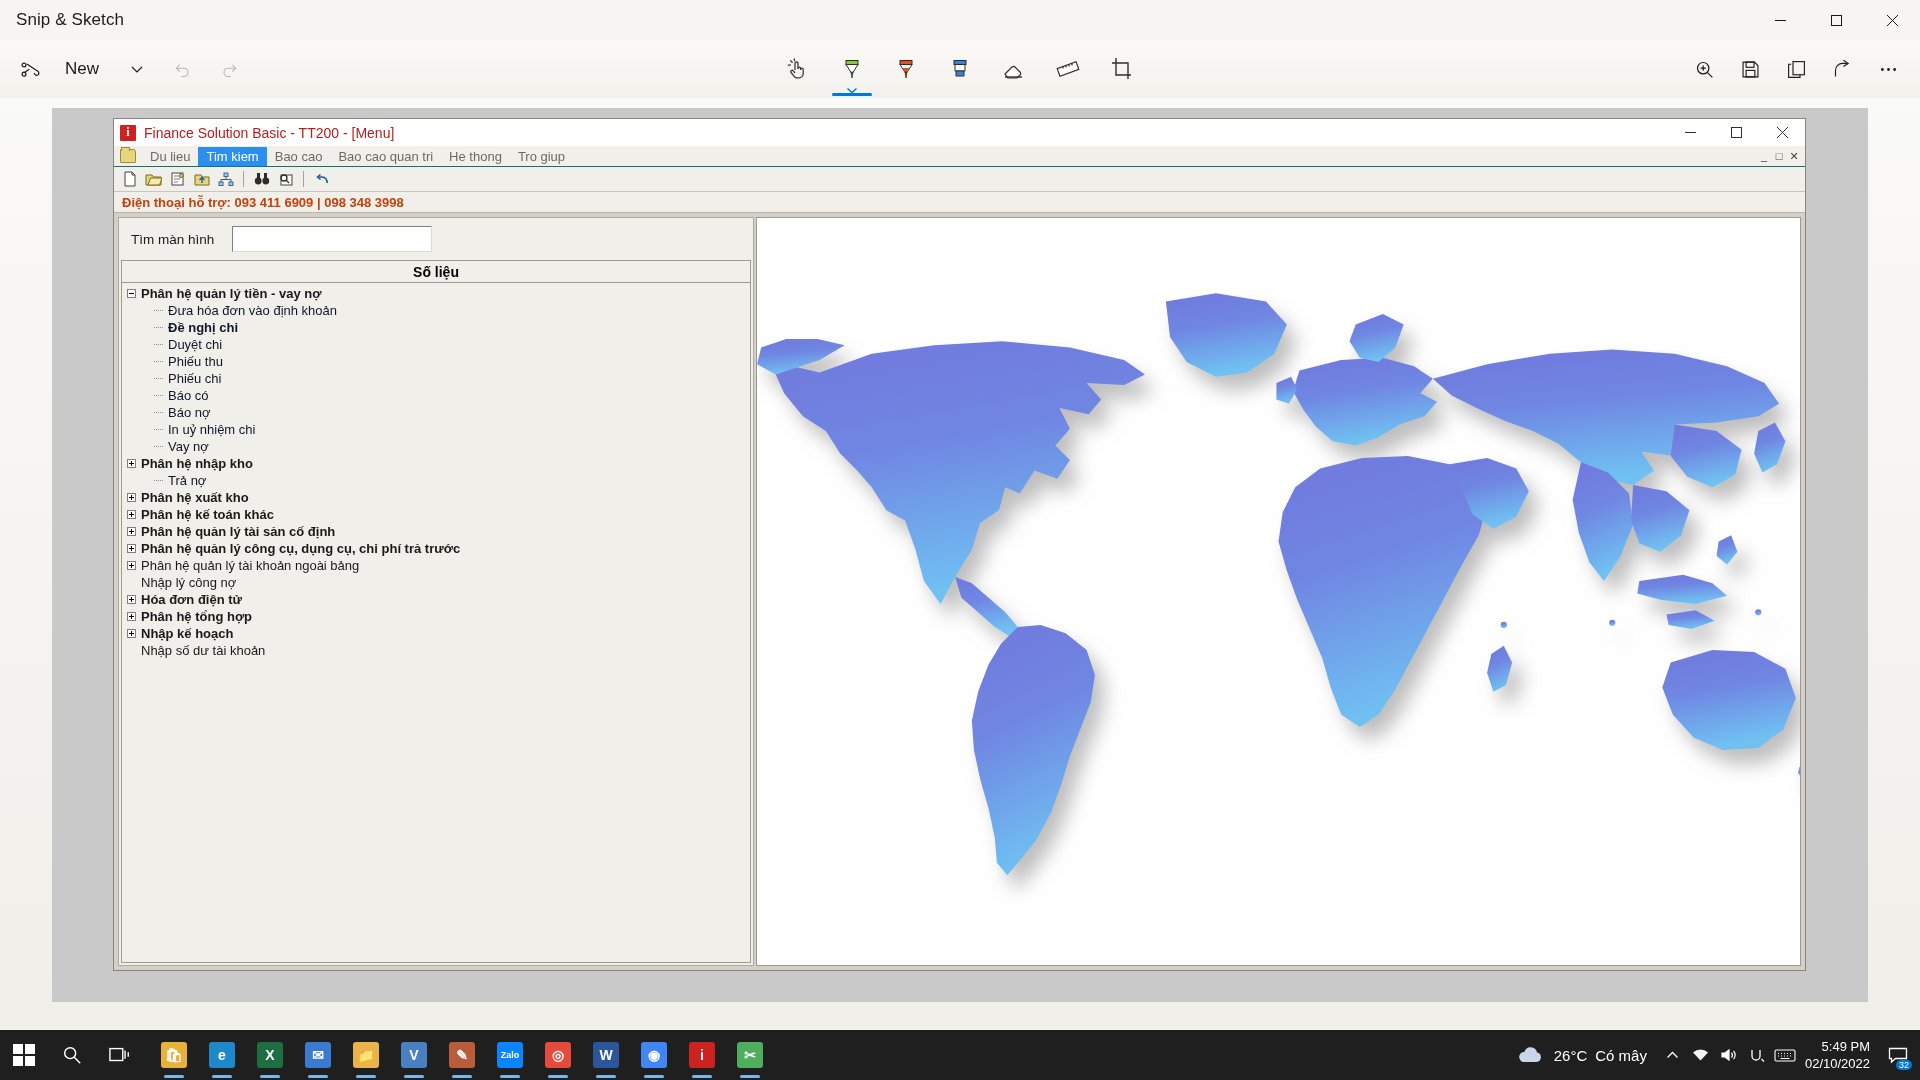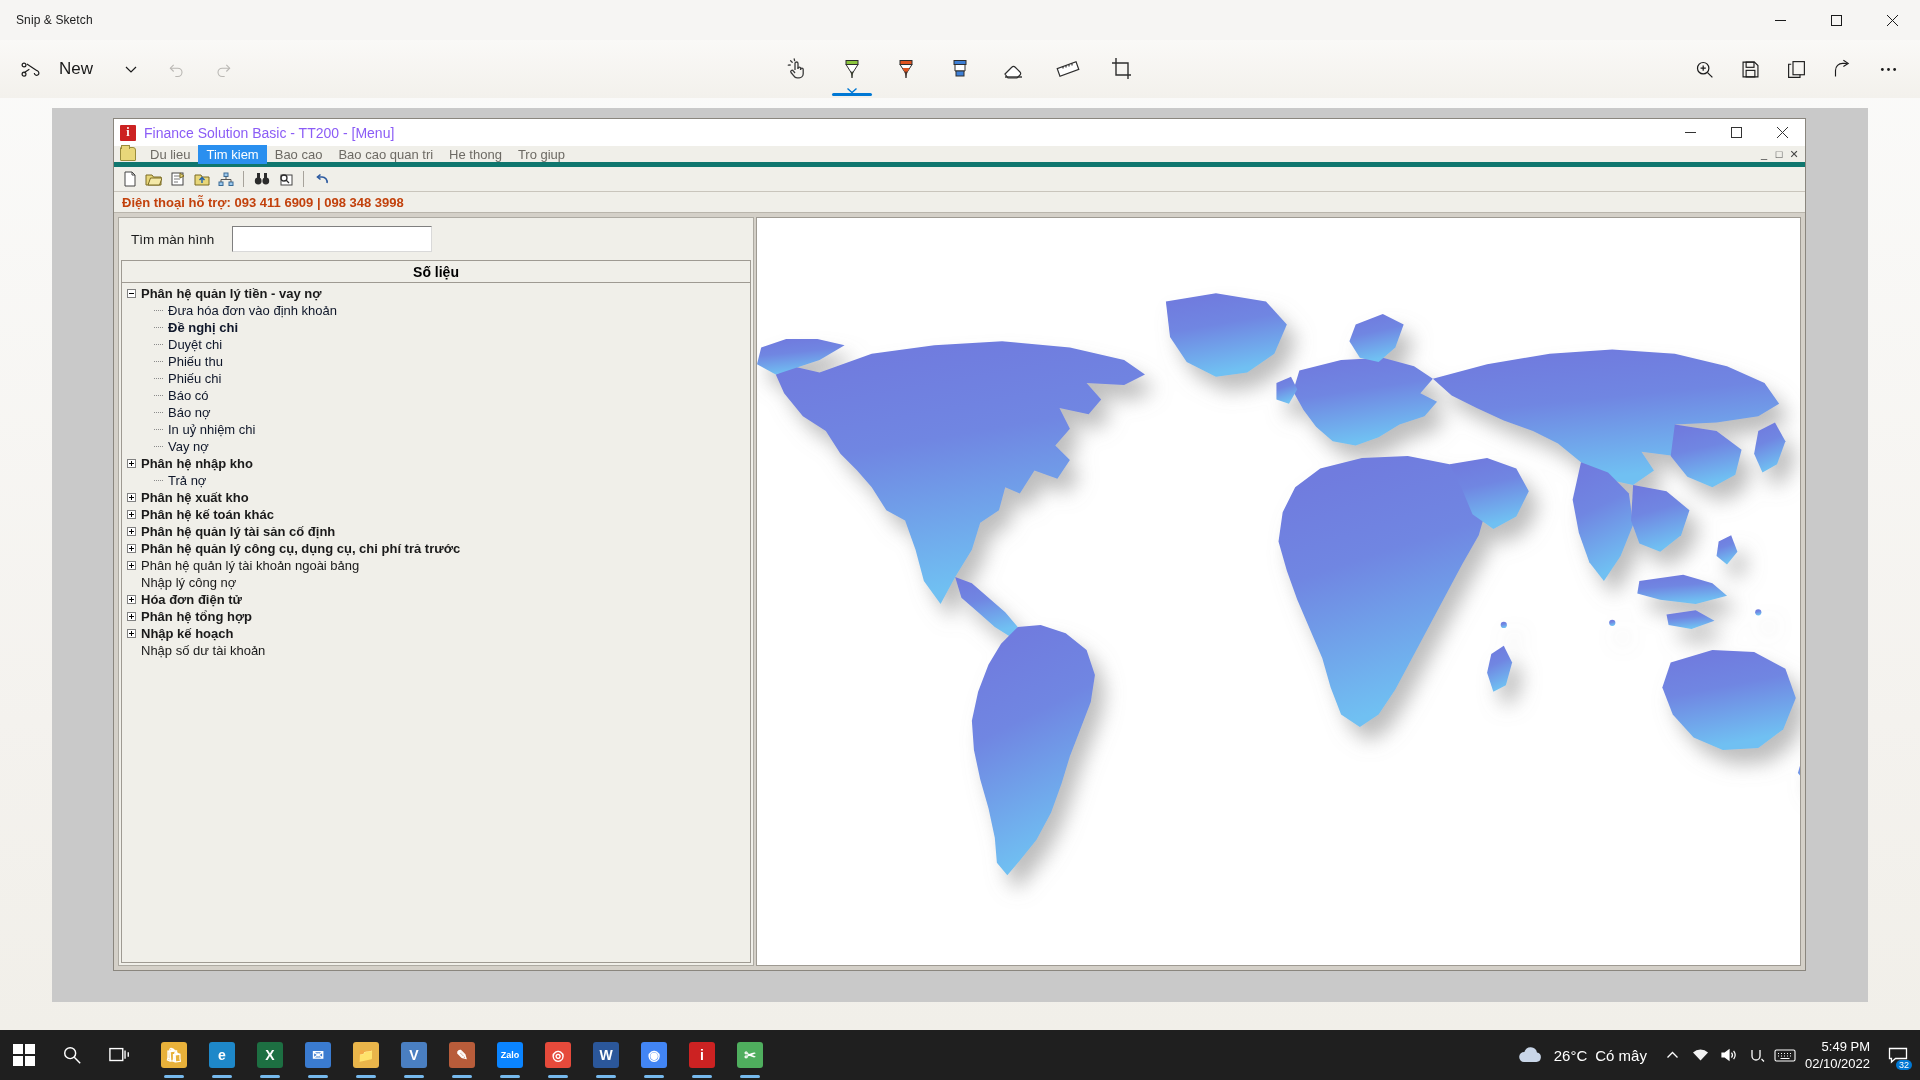--- a/index.html
+++ b/index.html
@@ -14,40 +14,40 @@
   #snip-window {
     position: absolute; left: 0; top: 0; width: 1920px; height: 1030px;
     background: linear-gradient(180deg,#fbfbfa 0%, #f4f2ee 70%, #f1efe9 100%);
     display: flex; flex-direction: column;
   }
   #snip-titlebar {
     height: 40px; display: flex; align-items: center;
     background: #f6f5f3; position: relative; flex: none;
   }
   #snip-title {
-    font-size: 12px; color: #1b1b1b; margin-left: 16px; letter-spacing: .1px;
+    font-size: 17px; color: #1b1b1b; margin-left: 16px; letter-spacing: .1px;
   }
   .caption-group { position: absolute; right: 0; top: 0; height: 40px; display: flex; }
   .caption-btn {
     width: 56px; height: 40px; display: flex; align-items: center; justify-content: center;
     color: #1a1a1a;
   }
 
   
   #snip-toolbar {
     height: 58px; display: flex; align-items: center; position: relative; flex:none;
     background: linear-gradient(180deg,#faf9f7 0%, #f3f1ec 100%);
   }
   #tb-left { display: flex; align-items: center; margin-left: 10px; gap: 2px; }
   .tb-btn {
     height: 44px; min-width: 44px; display: flex; align-items: center; justify-content: center;
     border-radius: 4px; color: #1b1b1b; padding: 0 6px;
   }
   .tb-btn.disabled { color: #b9b7b3; }
-  #new-btn { padding: 0 14px 0 10px; gap: 17px; justify-content: flex-end; }
+  #new-btn { padding: 0 14px 0 10px; gap: 23px; justify-content: flex-end; }
   #new-label { font-size: 17px; color: #191919; }
 
   #tb-center {
     position: absolute; left: 50%; transform: translateX(-50%);
     display: flex; align-items: center; gap: 2px; height: 58px;
   }
   .tool {
     width: 52px; height: 54px; display:flex; flex-direction:column;
     align-items: center; justify-content: center; position: relative; border-radius:3px;
   }
@@ -76,30 +76,30 @@
   }
   #app-titlebar {
     height: 27px; background: #ffffff; display: flex; align-items: center;
     flex: none; padding-left: 6px;
   }
   #app-icon {
     width: 16px; height: 16px; background: #cc2222; color: #fff;
     font-size: 12px; font-weight: bold; display: flex; align-items: center;
     justify-content: center; font-family: "Liberation Serif", serif; border-radius: 1px;
   }
-  #app-title { font-size: 14px; color: #8b5cf6; margin-left: 8px; }
+  #app-title { font-size: 14px; color: #b91c1c; margin-left: 8px; }
   #app-caption { margin-left: auto; display: flex; }
   .app-cap-btn {
     width: 46px; height: 27px; display:flex; align-items:center; justify-content:center;
     color:#333;
   }
 
   #app-menubar {
     height: 21px; background: #f0efe9; display: flex; align-items: center;
-    flex: none; font-size: 13px; color: #6d6a64; border-bottom: 5px solid #0f766e;
+    flex: none; font-size: 13px; color: #6d6a64; border-bottom: 1px solid #0f766e;
   }
   #menu-folder-icon {
     width: 16px; height: 14px; margin: 0 6px 0 6px; background:#e8d77a;
     border: 1px solid #9a8c3b; border-radius: 1px 3px 1px 1px; position: relative;
   }
   #menu-folder-icon::before {
     content:''; position:absolute; left:0; top:-3px; width:7px; height:3px;
     background:#e8d77a; border:1px solid #9a8c3b; border-bottom:none; border-radius:1px 1px 0 0;
   }
   .menu-item { padding: 2px 8px; white-space: nowrap; }

